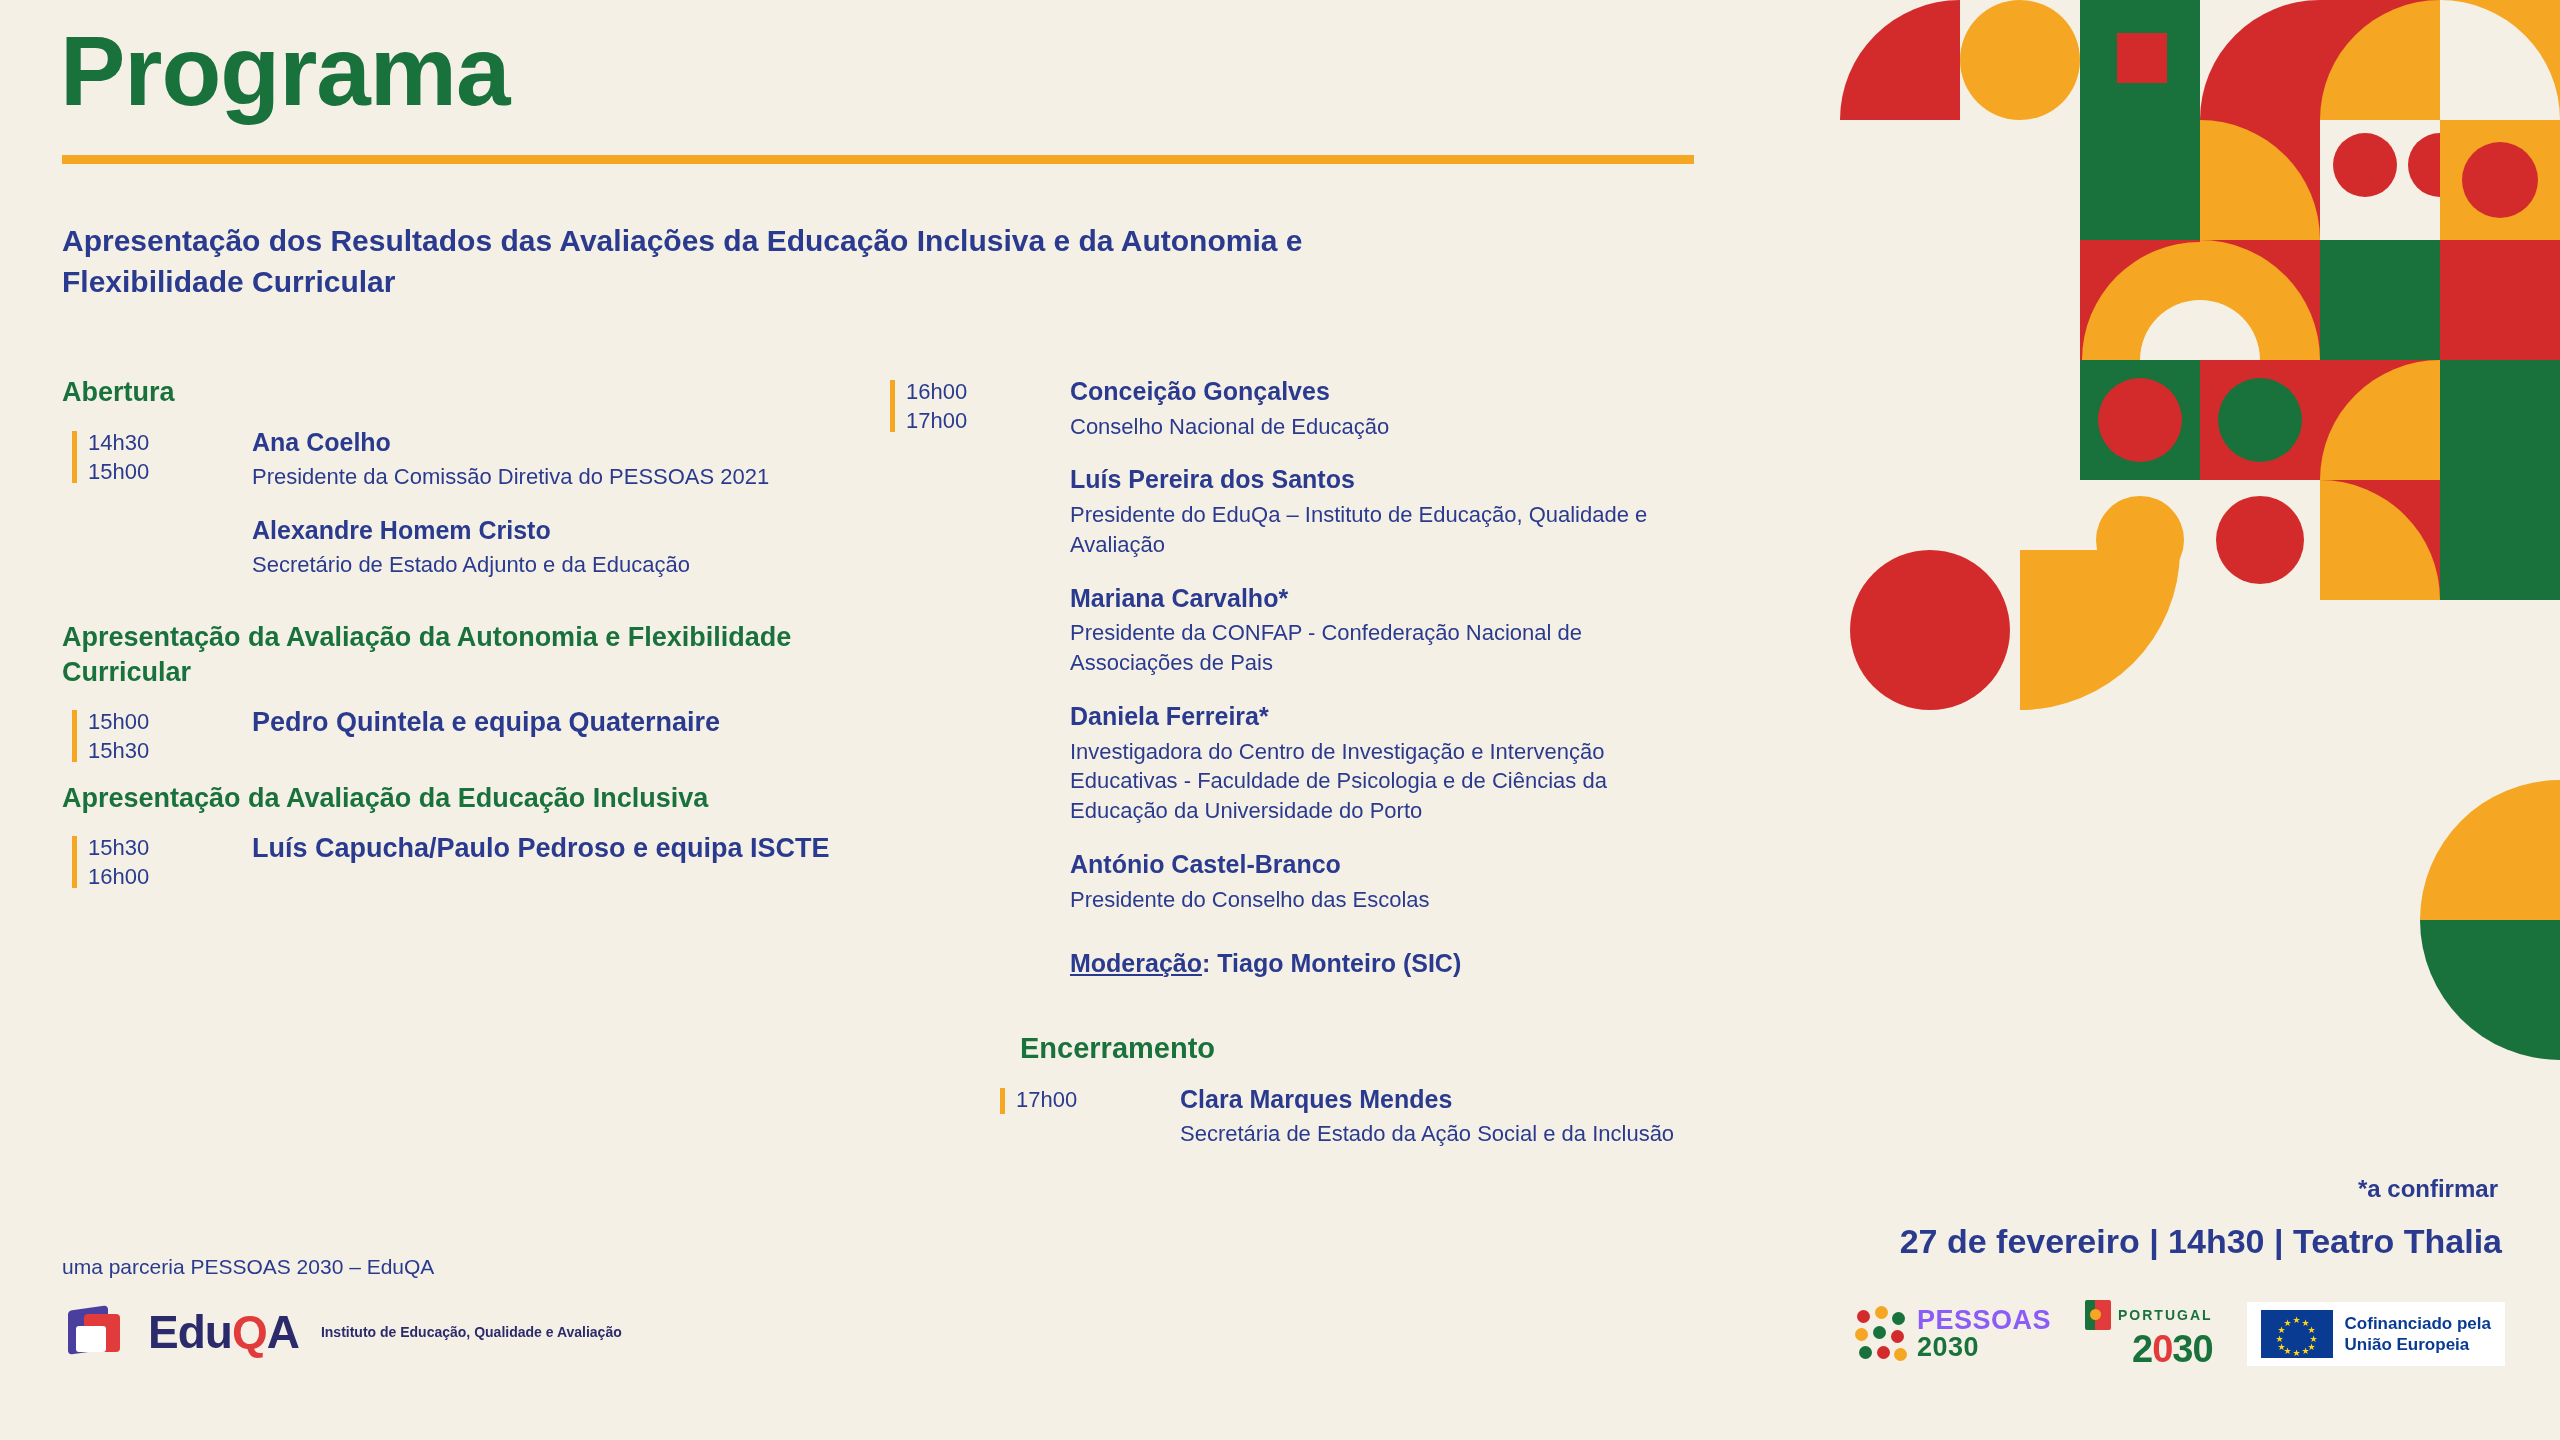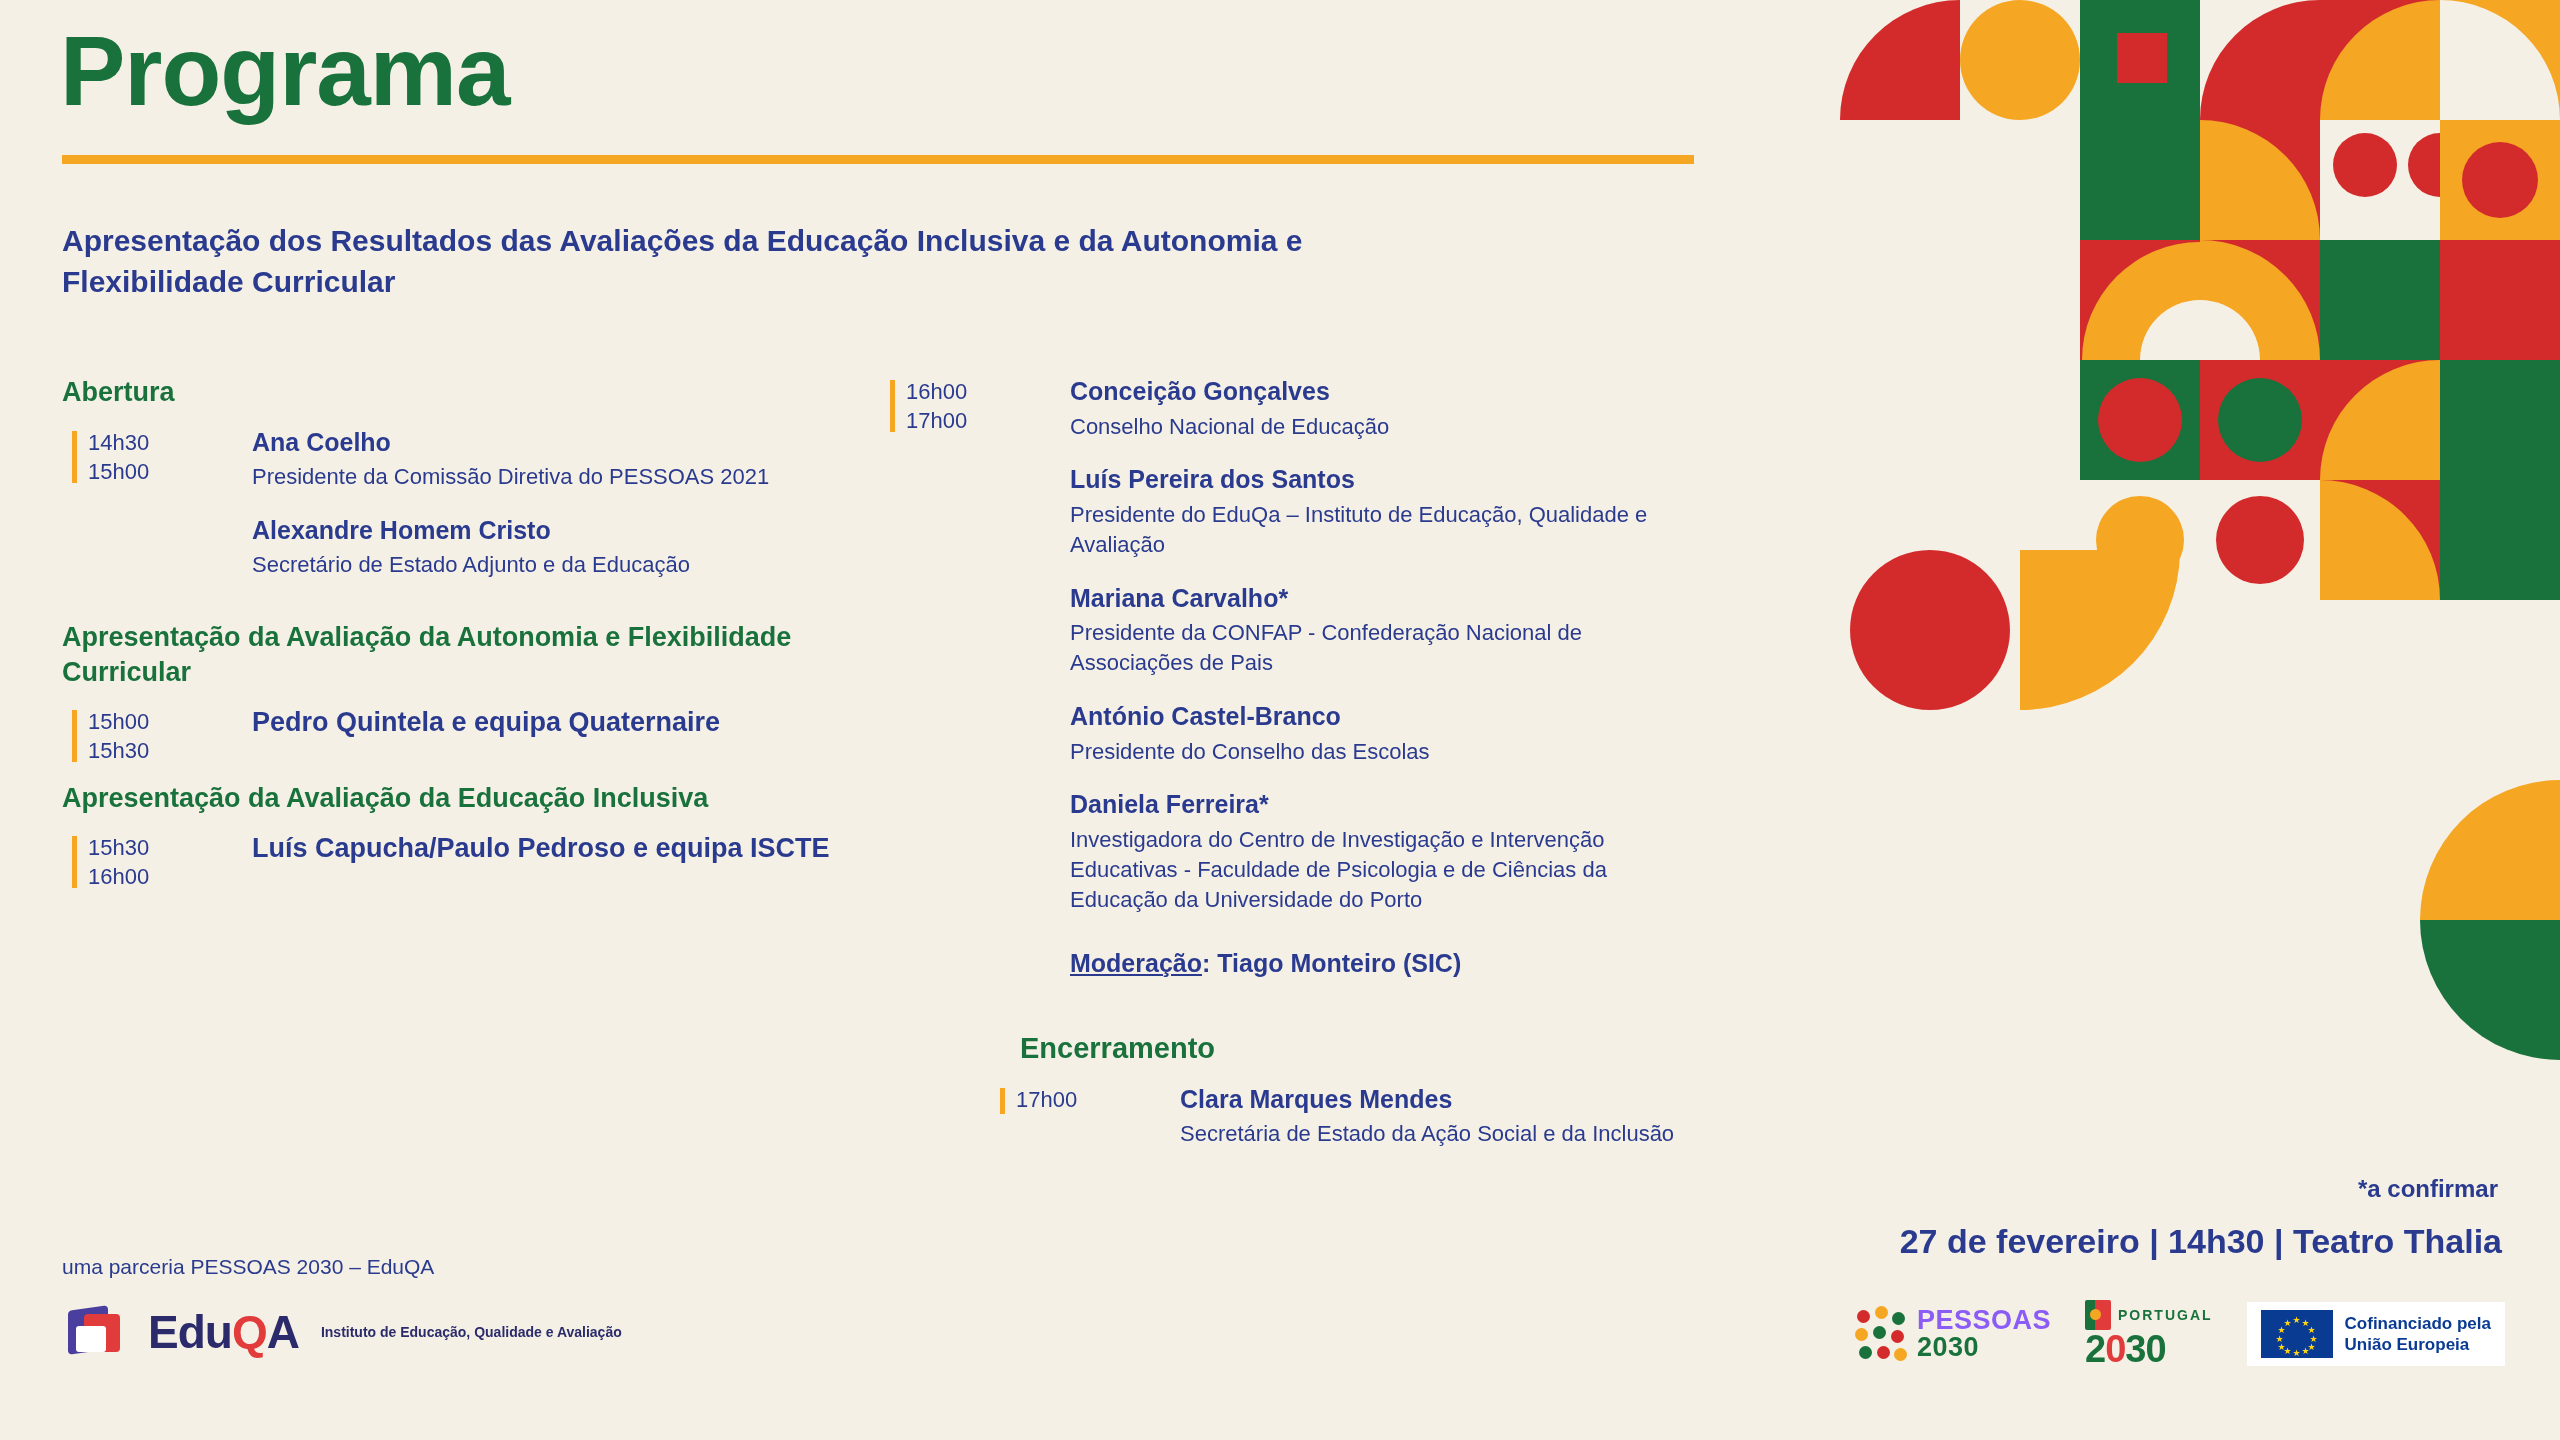--- a/index.html
+++ b/index.html
@@ -114,21 +114,21 @@
     position: absolute; right: 55px; top: 1300px;
     display: flex; align-items: center; gap: 34px;
   }
   .logo-pessoas { display: flex; align-items: center; gap: 10px; }
   .pessoas-mark { position: relative; width: 52px; height: 56px; }
   .pessoas-mark i { position: absolute; width: 13px; height: 13px; border-radius: 50%; display:block; }
   .pessoas-txt { line-height: 1.0; }
   .pessoas-txt .l1 { font-size: 27px; font-weight: bold; color: #8b5cf6; letter-spacing: .5px; }
   .pessoas-txt .l2 { font-size: 27px; font-weight: bold; color: #19723c; letter-spacing: .5px; }
 
-  .logo-portugal { text-align: left; }
+  .logo-portugal { text-align: right; }
   .pt-top { display: flex; align-items: center; gap: 7px; }
   .pt-flag { width: 26px; height: 30px; position: relative; border-radius: 2px; overflow: hidden; }
   .pt-flag .g { position: absolute; left: 0; top: 0; width: 10px; height: 30px; background: #19723c; }
   .pt-flag .r { position: absolute; left: 10px; top: 0; width: 16px; height: 30px; background: #e23b3b; }
   .pt-flag .c { position: absolute; left: 5px; top: 9px; width: 11px; height: 11px; border-radius: 50%; background: #f5a623; }
   .pt-word { font-size: 14px; font-weight: bold; color: #19723c; letter-spacing: 2px; }
   .pt-2030 { font-size: 38px; font-weight: bold; color: #19723c; letter-spacing: -1px; line-height: 1; }
   .pt-2030 .zero { color: #e23b3b; }
 
   .logo-eu {
@@ -286,27 +286,27 @@
       <div class="person">Luís Pereira dos Santos</div>
       <div class="role">Presidente do EduQa – Instituto de Educação, Qualidade e Avaliação</div>
     </div>
 
     <div class="entry no-time">
       <div class="person">Mariana Carvalho*</div>
       <div class="role">Presidente da CONFAP - Confederação Nacional de Associações de Pais</div>
     </div>
 
     <div class="entry no-time">
+      <div class="person">Daniela Ferreira*</div>
+      <div class="role">Investigadora do Centro de Investigação e Intervenção Educativas - Faculdade de Psicologia e de Ciências da Educação da Universidade do Porto</div>
+    </div>
+
+    <div class="entry no-time">
       <div class="person">António Castel-Branco</div>
       <div class="role">Presidente do Conselho das Escolas</div>
-    </div>
-
-    <div class="entry no-time">
-      <div class="person">Daniela Ferreira*</div>
-      <div class="role">Investigadora do Centro de Investigação e Intervenção Educativas - Faculdade de Psicologia e de Ciências da Educação da Universidade do Porto</div>
     </div>
 
     <div class="moderacao">
       <u>Moderação</u><span class="light">: Tiago Monteiro (SIC)</span>
     </div>
 
     <div class="enc-head">Encerramento</div>
     <div class="entry" style="padding-left:300px;">
       <div class="times single" style="left:120px;">
         <div>17h00</div>

